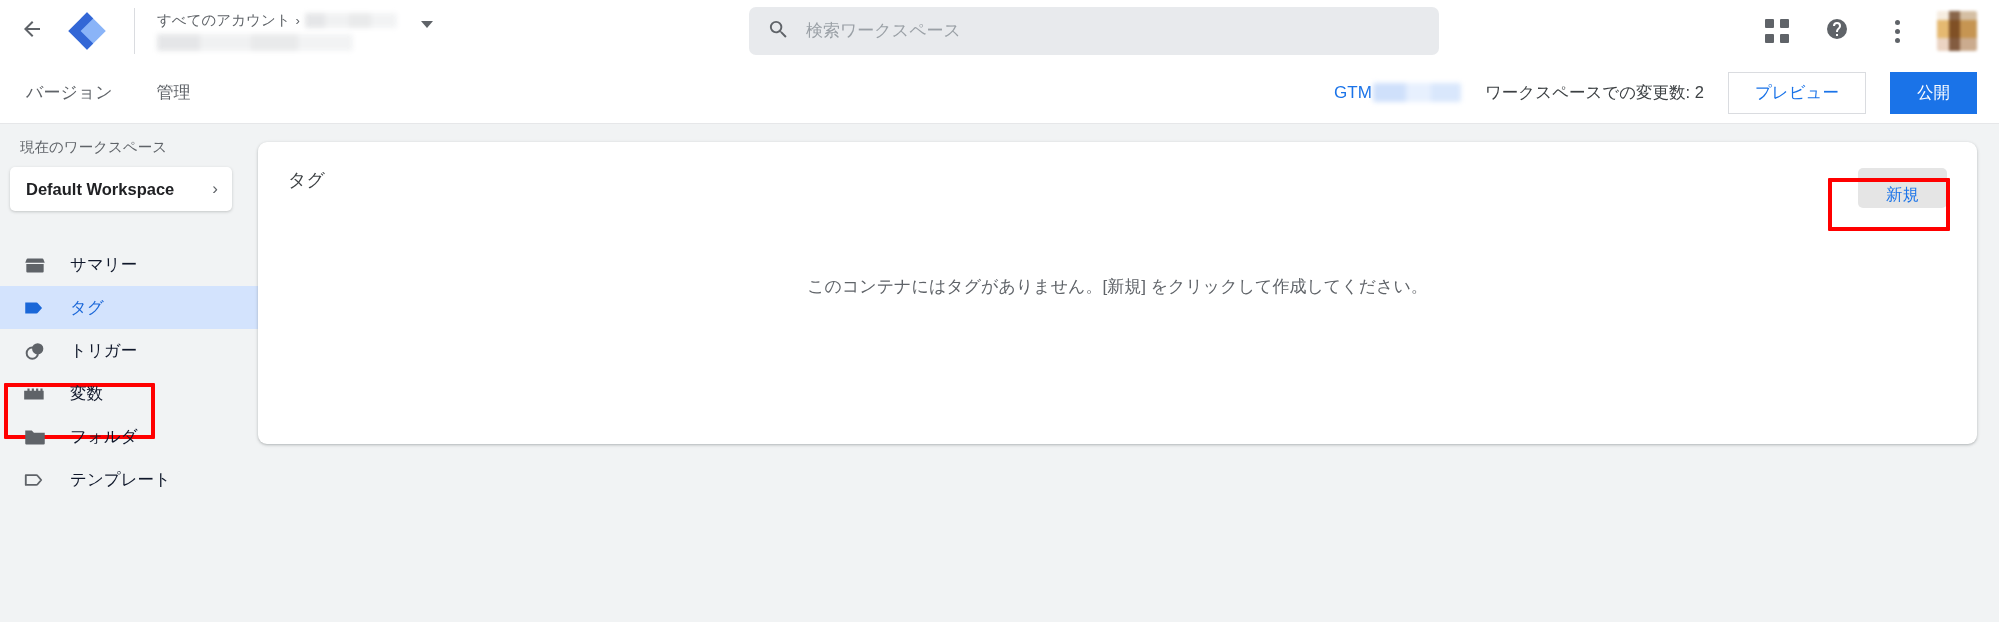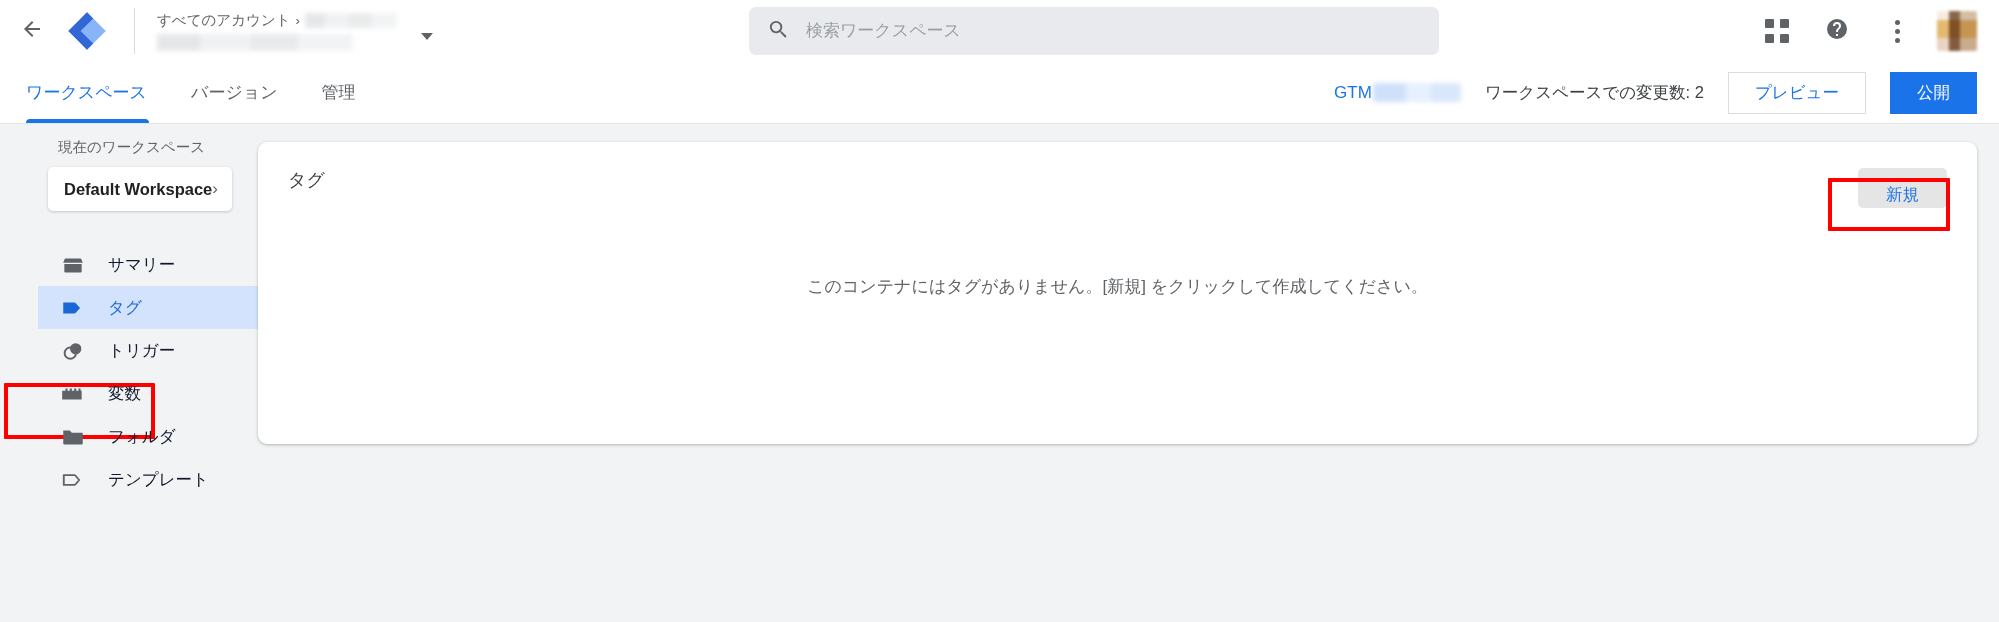--- a/index.html
+++ b/index.html
@@ -53,21 +53,21 @@
   .vdivider {
     width: 1px;
     height: 46px;
     background: #dadce0;
     margin: 0 22px 0 26px;
     flex: 0 0 auto;
   }
 
   .account-picker {
     display: flex;
-    align-items: center;
+    align-items: flex-start;
     flex: 0 0 auto;
     cursor: pointer;
     gap: 18px;
     min-width: 232px;
   }
   .account-lines { display: flex; flex-direction: column; gap: 3px; }
   .account-row-top {
     display: flex; align-items: center; gap: 5px;
     font-size: 14.5px; color: #5f6368; white-space: nowrap;
   }
@@ -231,21 +231,20 @@
   }
 
   
   .sidebar {
     width: 258px;
     flex: 0 0 258px;
     background: #f1f3f4;
     padding-top: 14px;
     position: relative;
     overflow: visible;
-    padding-left: 38px;
   }
   .side-label {
     font-size: 14.5px;
     color: #5f6368;
     padding: 0 0 0 20px;
     margin-bottom: 10px;
   }
   .ws-card {
     margin: 0 26px 0 10px;
     height: 44px;
@@ -414,23 +413,20 @@
           <i></i>
           <i></i>
       </span>
     </div>
     <div class="avatar"></div>
   </div>
 </div>
 
 <div class="tabbar">
   <div class="tabs">
-    <div class="tab active">
-      <span>ワークスペース</span>
-    </div>
     <div class="tab">
       <span>バージョン</span>
     </div>
     <div class="tab">
       <span>管理</span>
     </div>
   </div>
 
   <div class="tabbar-right">
     <div class="gtm-id">

